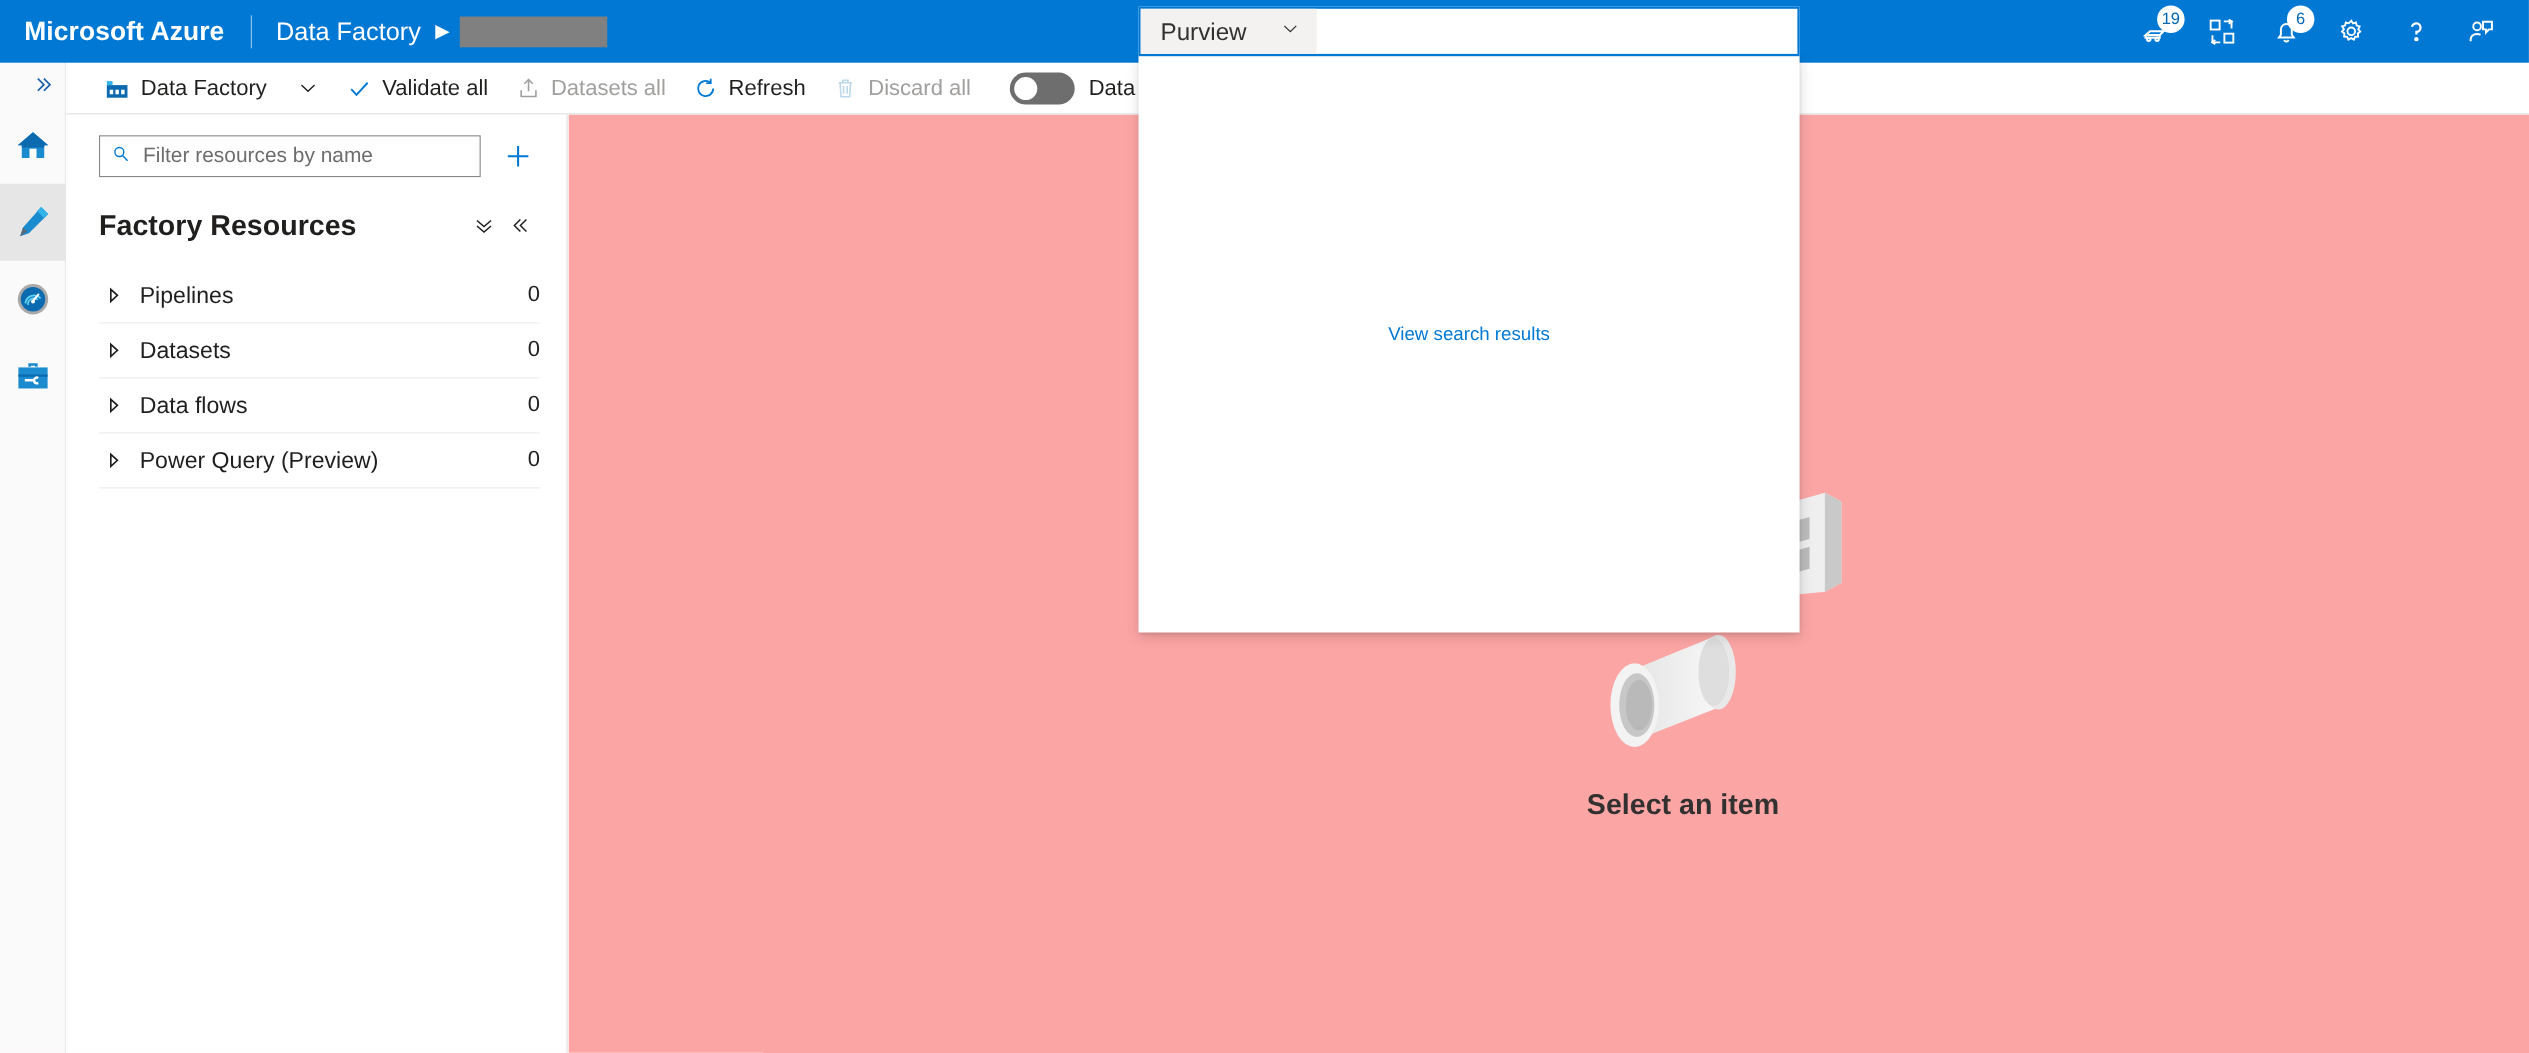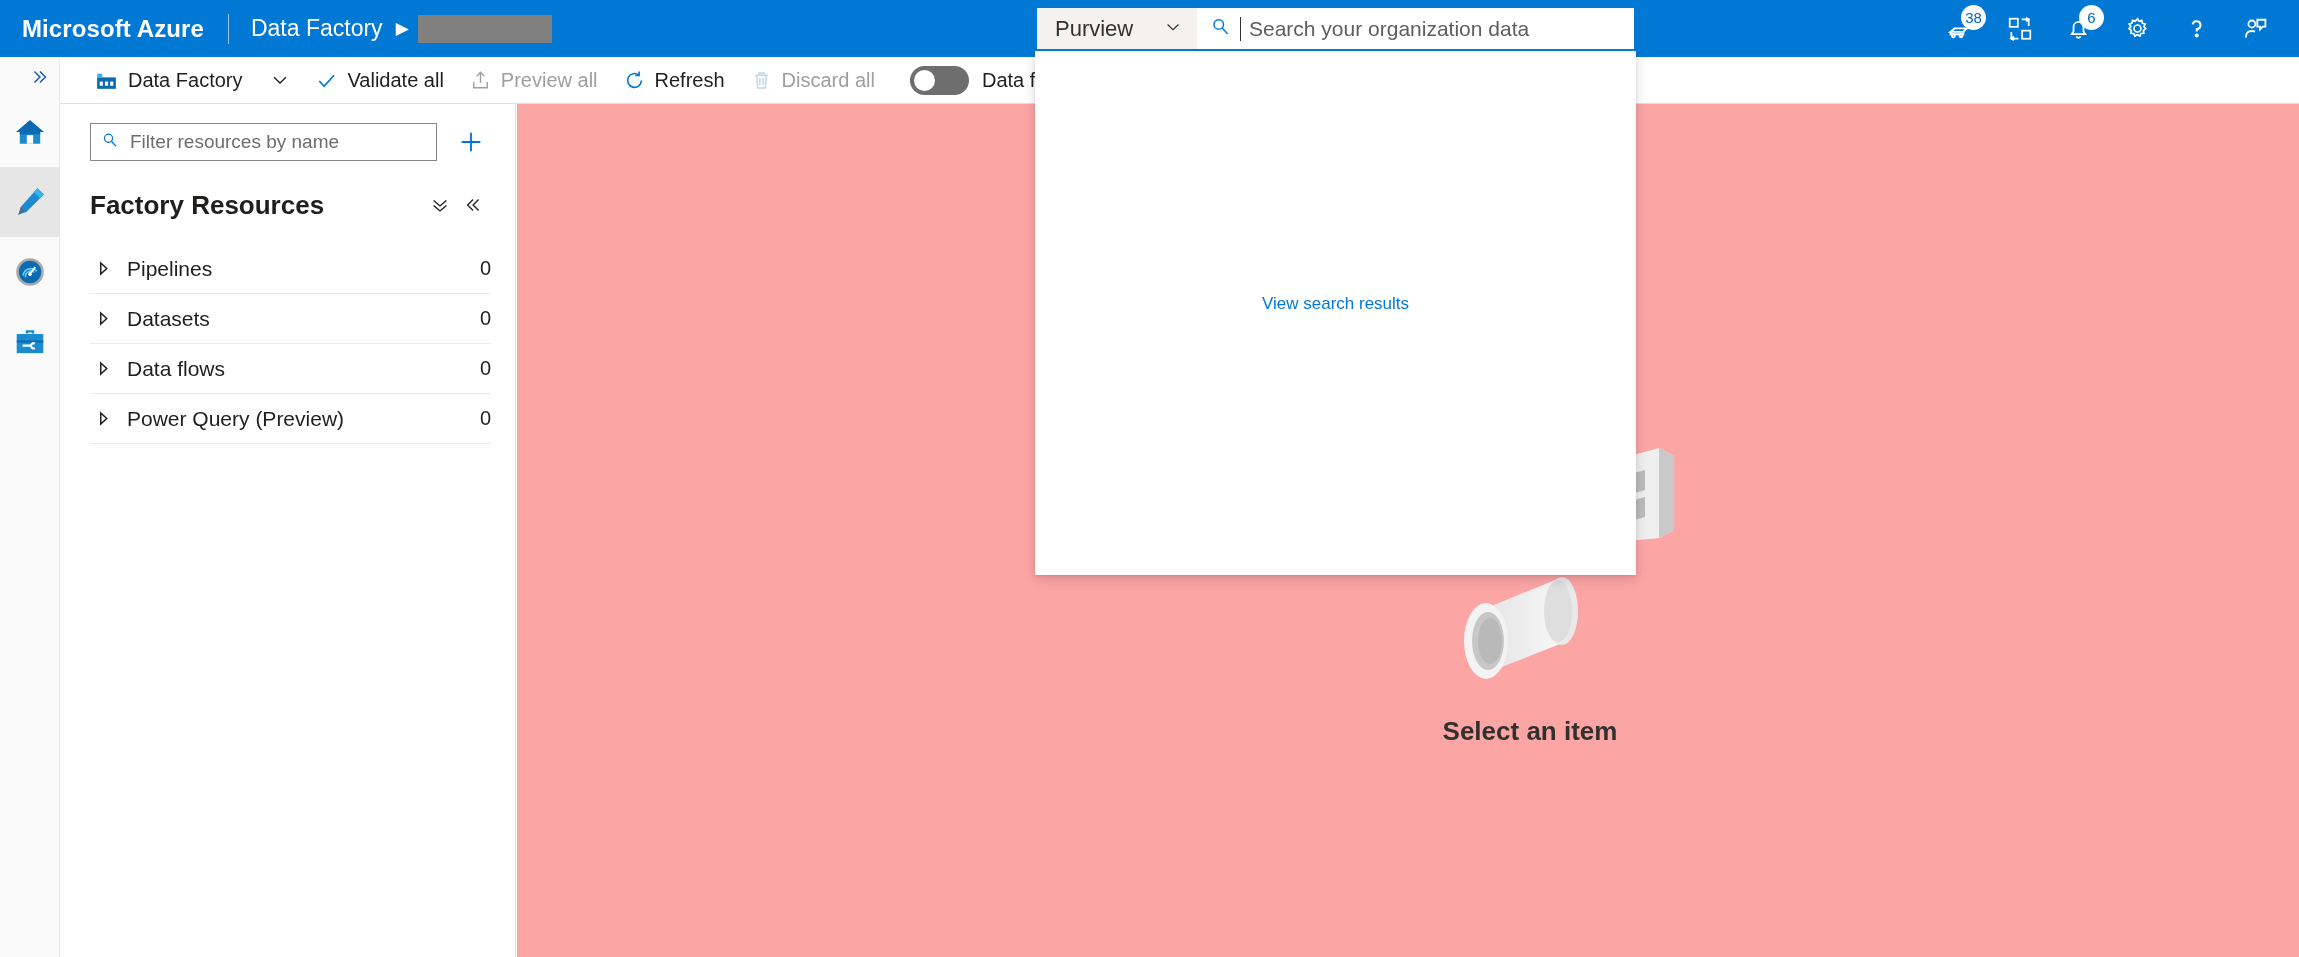--- a/index.html
+++ b/index.html
@@ -288,21 +288,21 @@
   </div>
 
   <div id="top-actions">
     <div class="top-icon">
       <svg width="28" height="28" viewBox="0 0 24 24" fill="none" stroke="#ffffff" stroke-width="1.6">
         <path d="M3 14.5 L14 14.5 L17 11.5 L6.5 11.5 Z" fill="none"></path>
         <path d="M3 14.5 L3 16.5 L14 16.5 L14 14.5"></path>
         <circle cx="5.5" cy="17.8" r="1.3"></circle>
         <circle cx="12" cy="17.8" r="1.3"></circle>
       </svg>
-      <span class="badge">38</span>
+      <span class="badge">19</span>
     </div>
     <div class="top-icon">
       <svg width="26" height="26" viewBox="0 0 24 24" fill="none" stroke="#ffffff" stroke-width="1.6">
         <rect x="2.5" y="2.5" width="7.5" height="7.5"></rect>
         <rect x="14" y="13.5" width="7.5" height="7.5"></rect>
         <path d="M13.5 3.2 h6.5 v6"></path>
         <path d="M17.6 1.6 l2.6 1.7 -2.6 1.8"></path>
         <path d="M10.5 20.8 H4 v-6"></path>
         <path d="M6.4 22.4 L3.8 20.7 6.4 18.9"></path>
       </svg>
@@ -339,30 +339,20 @@
 </div>
 
 <div id="global-search">
   <div id="search-scope">
     <span id="search-scope-label">Purview</span>
     <span class="chev">
       <svg width="20" height="20" viewBox="0 0 24 24" fill="none" stroke="#323130" stroke-width="1.4">
         <path d="M5.5 9 L12 15.3 L18.5 9"></path>
       </svg>
     </span>
-  </div>
-  <div id="search-field-wrap">
-    <span>
-      <svg width="21" height="21" viewBox="0 0 24 24" fill="none" stroke="#0078d4" stroke-width="1.7">
-        <circle cx="10" cy="9.6" r="5.4"></circle>
-        <path d="M13.9 13.7 L20 20.3"></path>
-      </svg>
-    </span>
-    <span id="search-caret"></span>
-    <span id="search-placeholder">Search your organization data</span>
   </div>
 </div>
 
 <div id="search-flyout">
   <span id="view-search-results">View search results</span>
 </div>
 
 <div id="rail">
   <div id="rail-expand">
     <svg width="22" height="22" viewBox="0 0 24 24" fill="none" stroke="#1b5eab" stroke-width="1.7">
@@ -437,21 +427,21 @@
   </div>
 
   <div class="tb-btn disabled">
     <span class="tb-icon">
       <svg width="23" height="23" viewBox="0 0 24 24" fill="none" stroke="#a19f9d" stroke-width="1.5">
         <path d="M5 13.5 v6 h14 v-6"></path>
         <path d="M12 3.5 v11"></path>
         <path d="M8 7.5 L12 3.5 L16 7.5"></path>
       </svg>
     </span>
-    <span class="tb-label">Preview all</span>
+    <span class="tb-label">Datasets all</span>
   </div>
 
   <div class="tb-btn">
     <span class="tb-icon">
       <svg width="23" height="23" viewBox="0 0 24 24" fill="none" stroke="#0078d4" stroke-width="1.7">
         <path d="M19.2 12 a7.2 7.2 0 1 1-2.6-5.6"></path>
         <path d="M16.8 2.6 v4.2 h-4.2"></path>
       </svg>
     </span>
     <span class="tb-label">Refresh</span>

